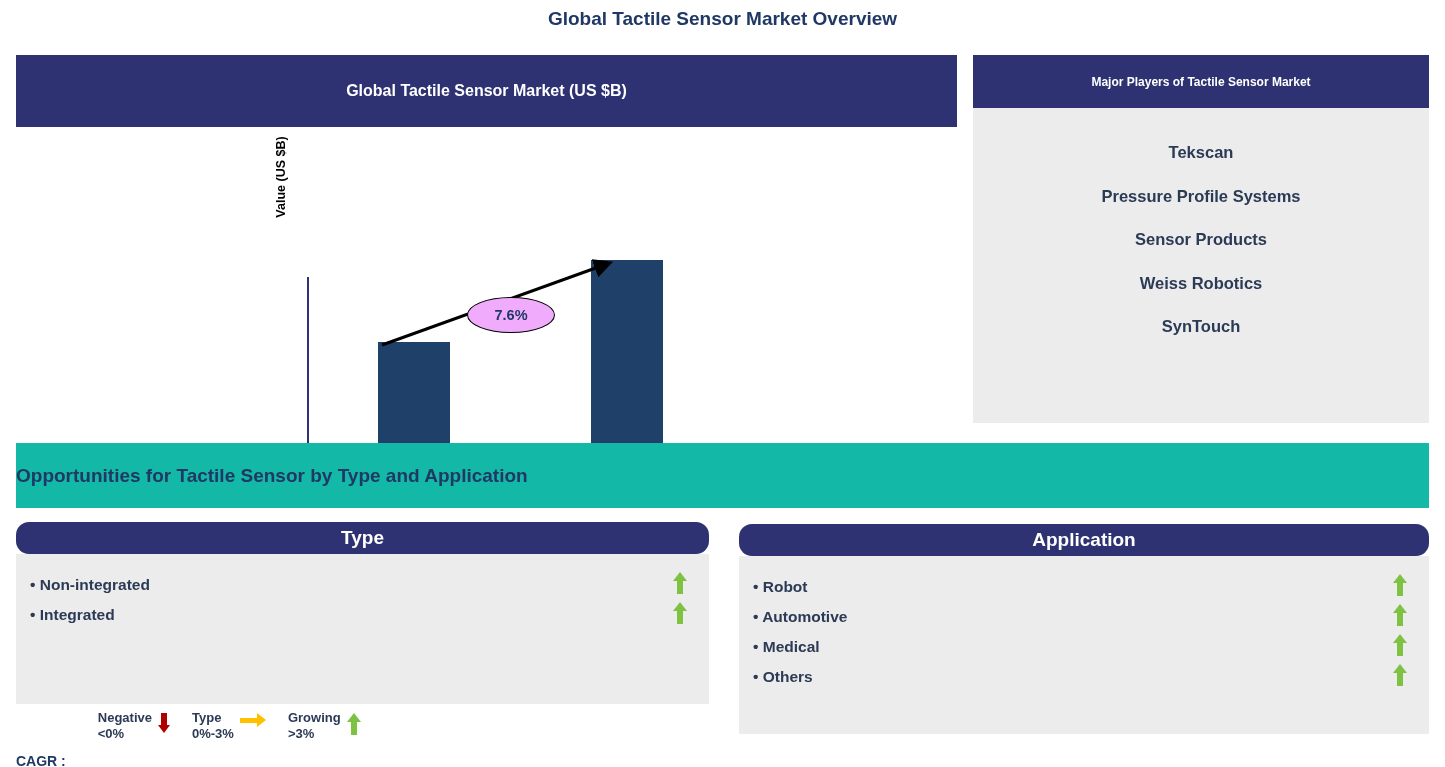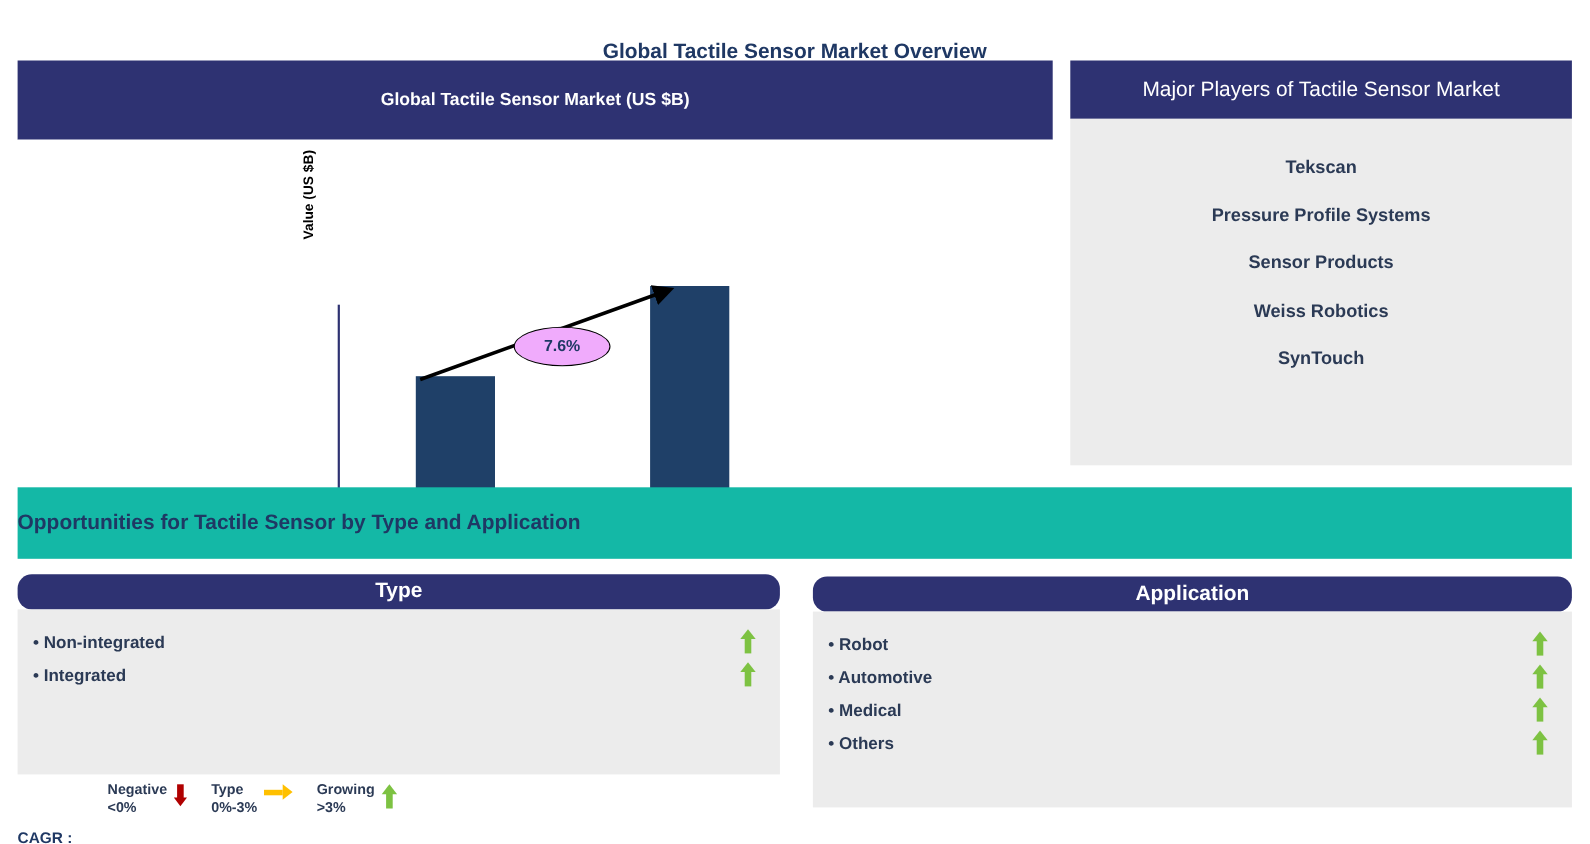--- a/index.html
+++ b/index.html
@@ -17,21 +17,20 @@
   }
   
   .main-title {
     position: absolute;
     left: 0; top: 8px;
     width: 1445px;
     text-align: center;
     font-size: 19px;
     font-weight: bold;
     color: #1f3864;
-    margin-top: 29px;
   }
   
   .chart-panel {
     position: absolute;
     left: 16px; top: 55px;
     width: 941px;
     height: 375px;
   }
   .chart-header {
     width: 941px;
@@ -120,22 +119,22 @@
   .players-panel {
     position: absolute;
     left: 973px; top: 55px;
     width: 456px;
     height: 368px;
   }
   .players-header {
     width: 456px; height: 53px;
     background: #2e3272;
     color: #ffffff;
-    font-size: 19px;
-    font-weight: normal;
+    font-size: 12px;
+    font-weight: bold;
     display: flex;
     align-items: center;
     justify-content: center;
     text-align: center;
   }
   .players-body {
     width: 456px;
     height: 315px;
     background: #ececec;
     padding-top: 22px;

